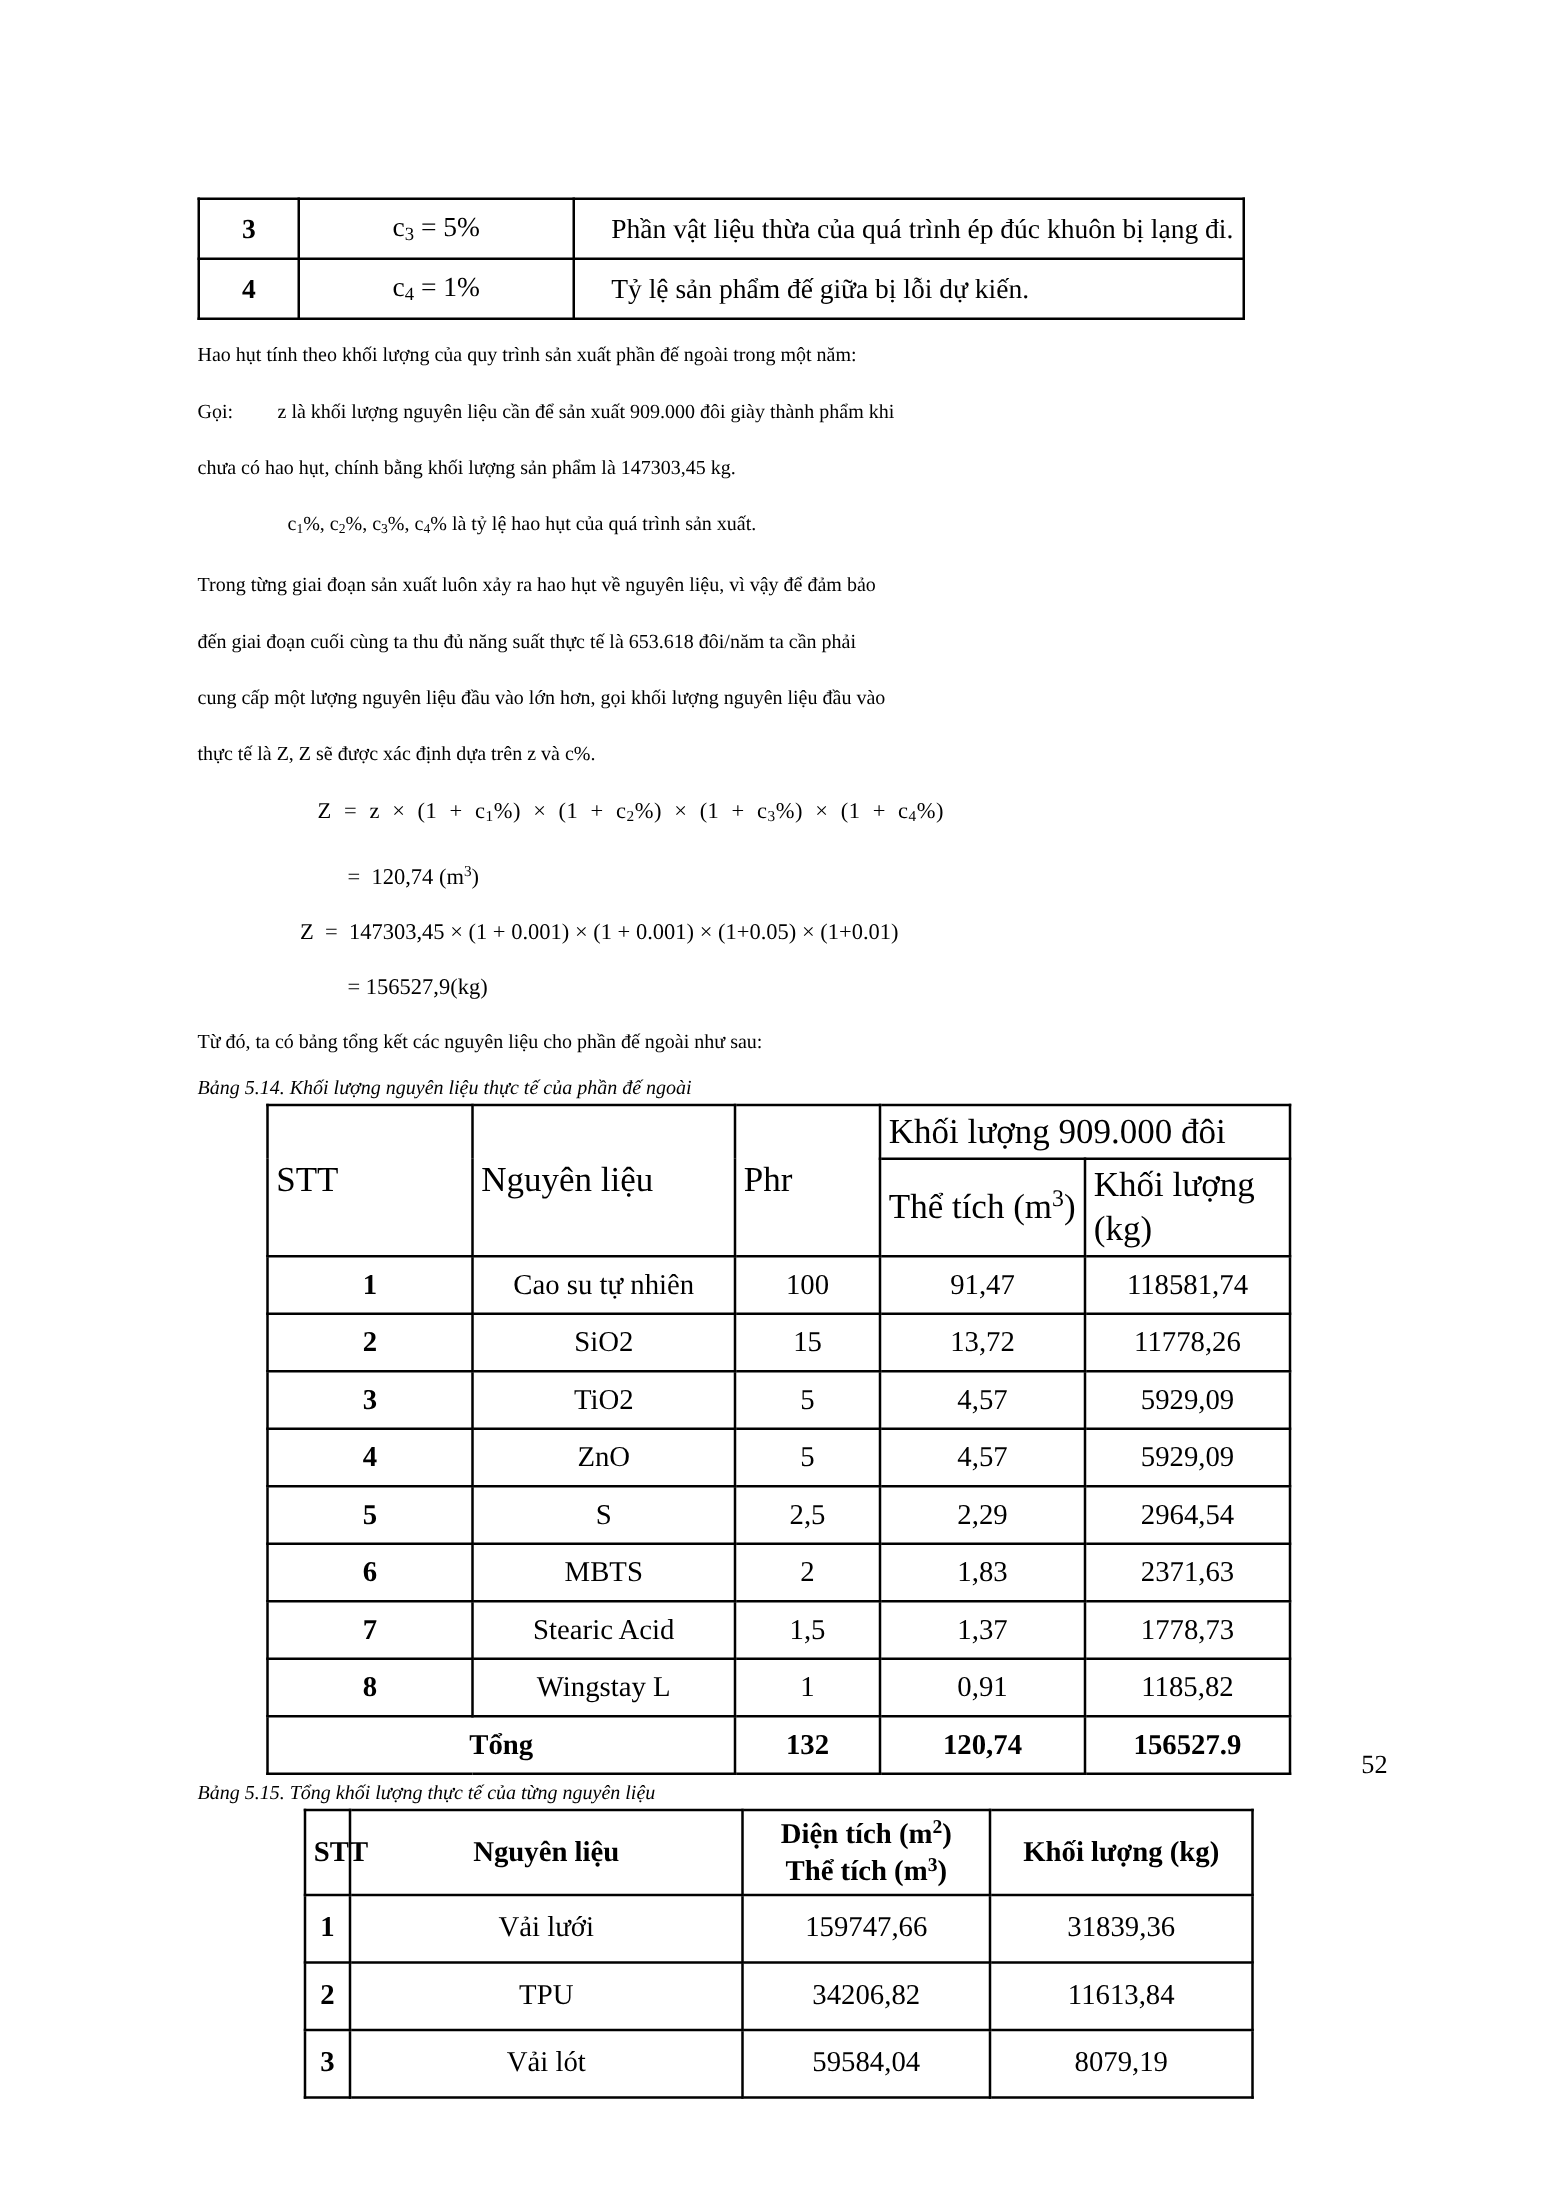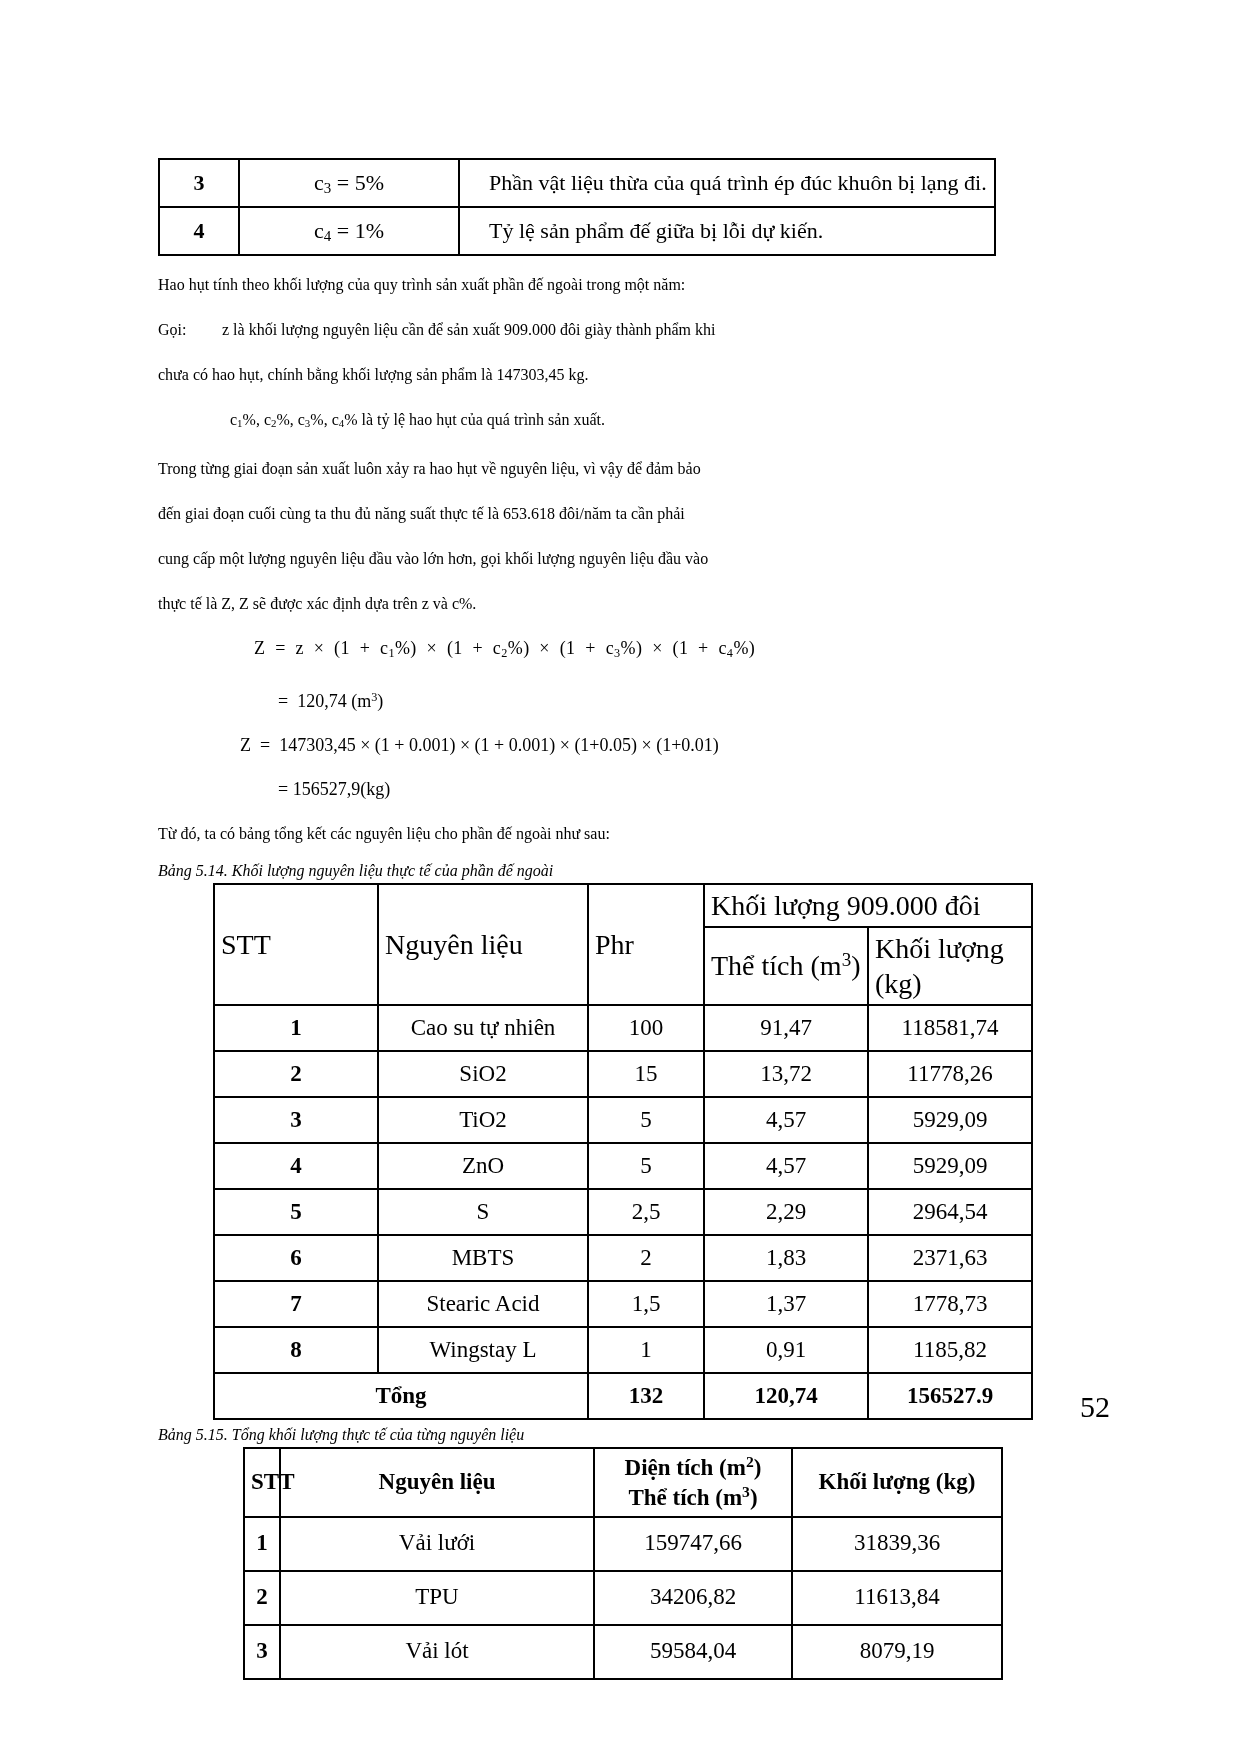--- a/index.html
+++ b/index.html
@@ -141,21 +141,21 @@
   .tbl-sec td.stt { font-weight: bold; width: 80px; }
   .tbl-sec .col-name { width: 300px; }
   .tbl-sec .col-area { width: 184px; }
   .tbl-sec .col-mass { width: 196px; }
 
   
   .page-number {
     position: absolute;
     right: 130px;
     bottom: 330px;
-    font-size: 30px;
+    font-size: 21px;
   }
 </style>
 </head>
 <body>
 
 <div class="page">
   <div class="content">
 
     <table class="tbl-c">
       <tbody>

